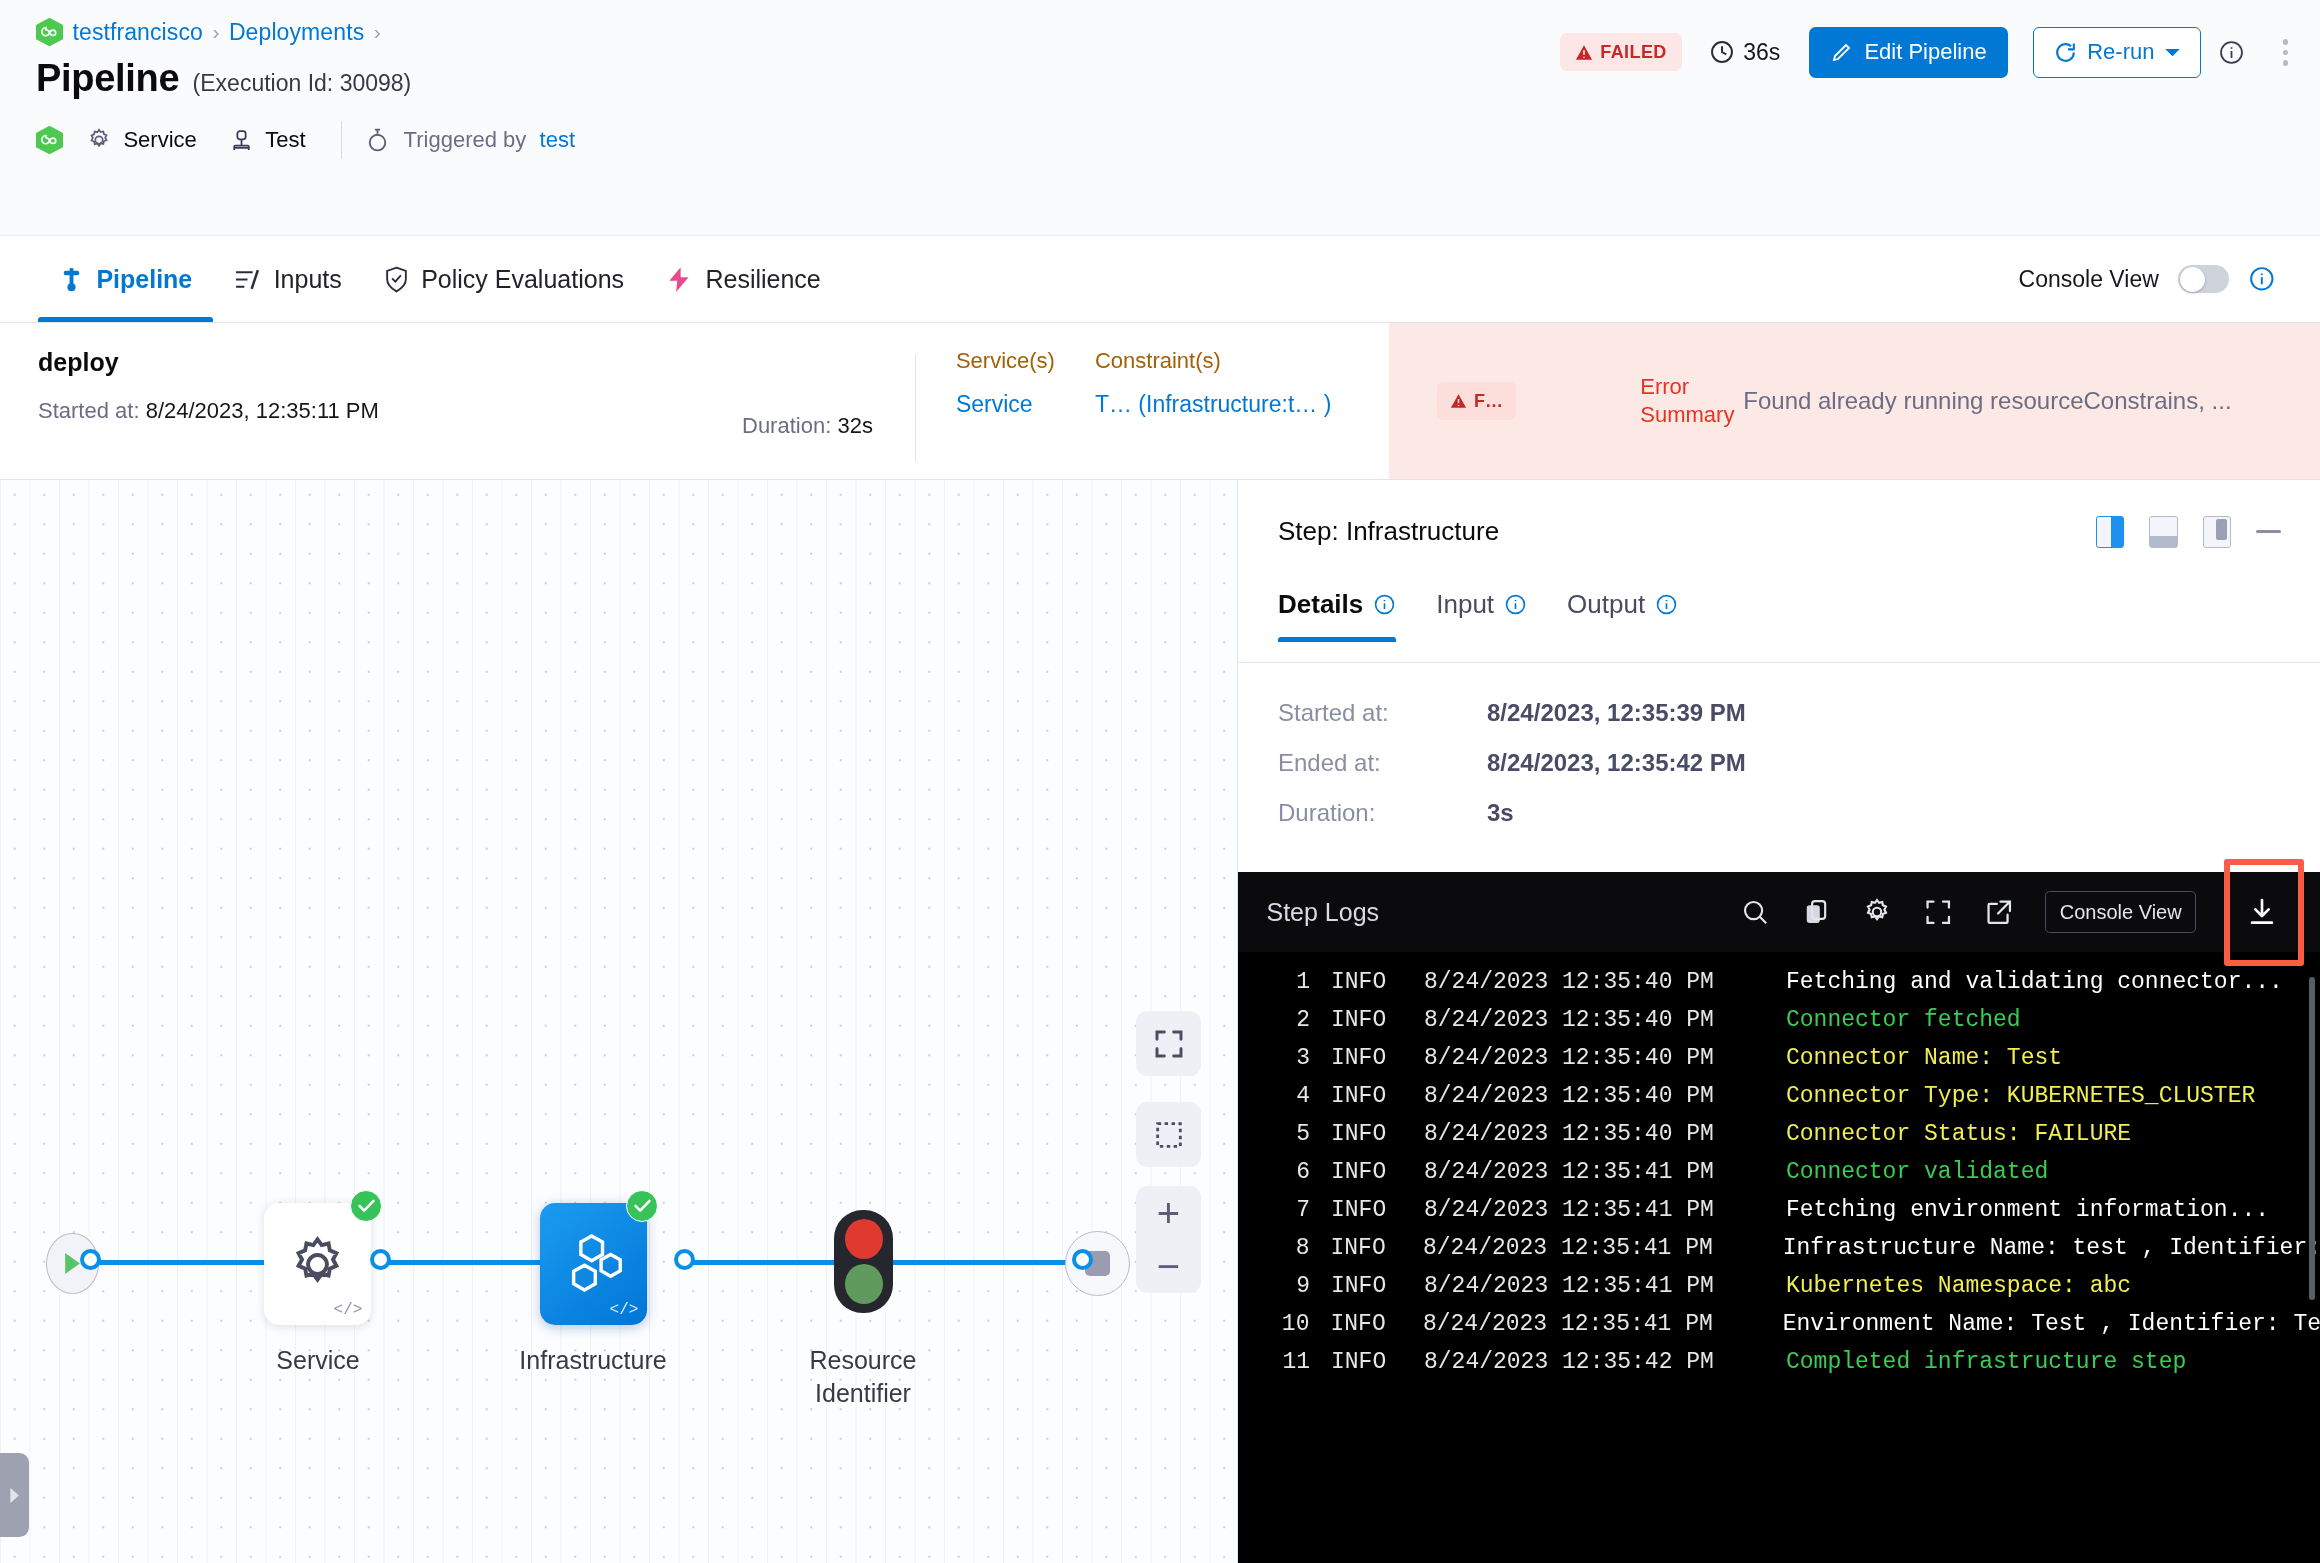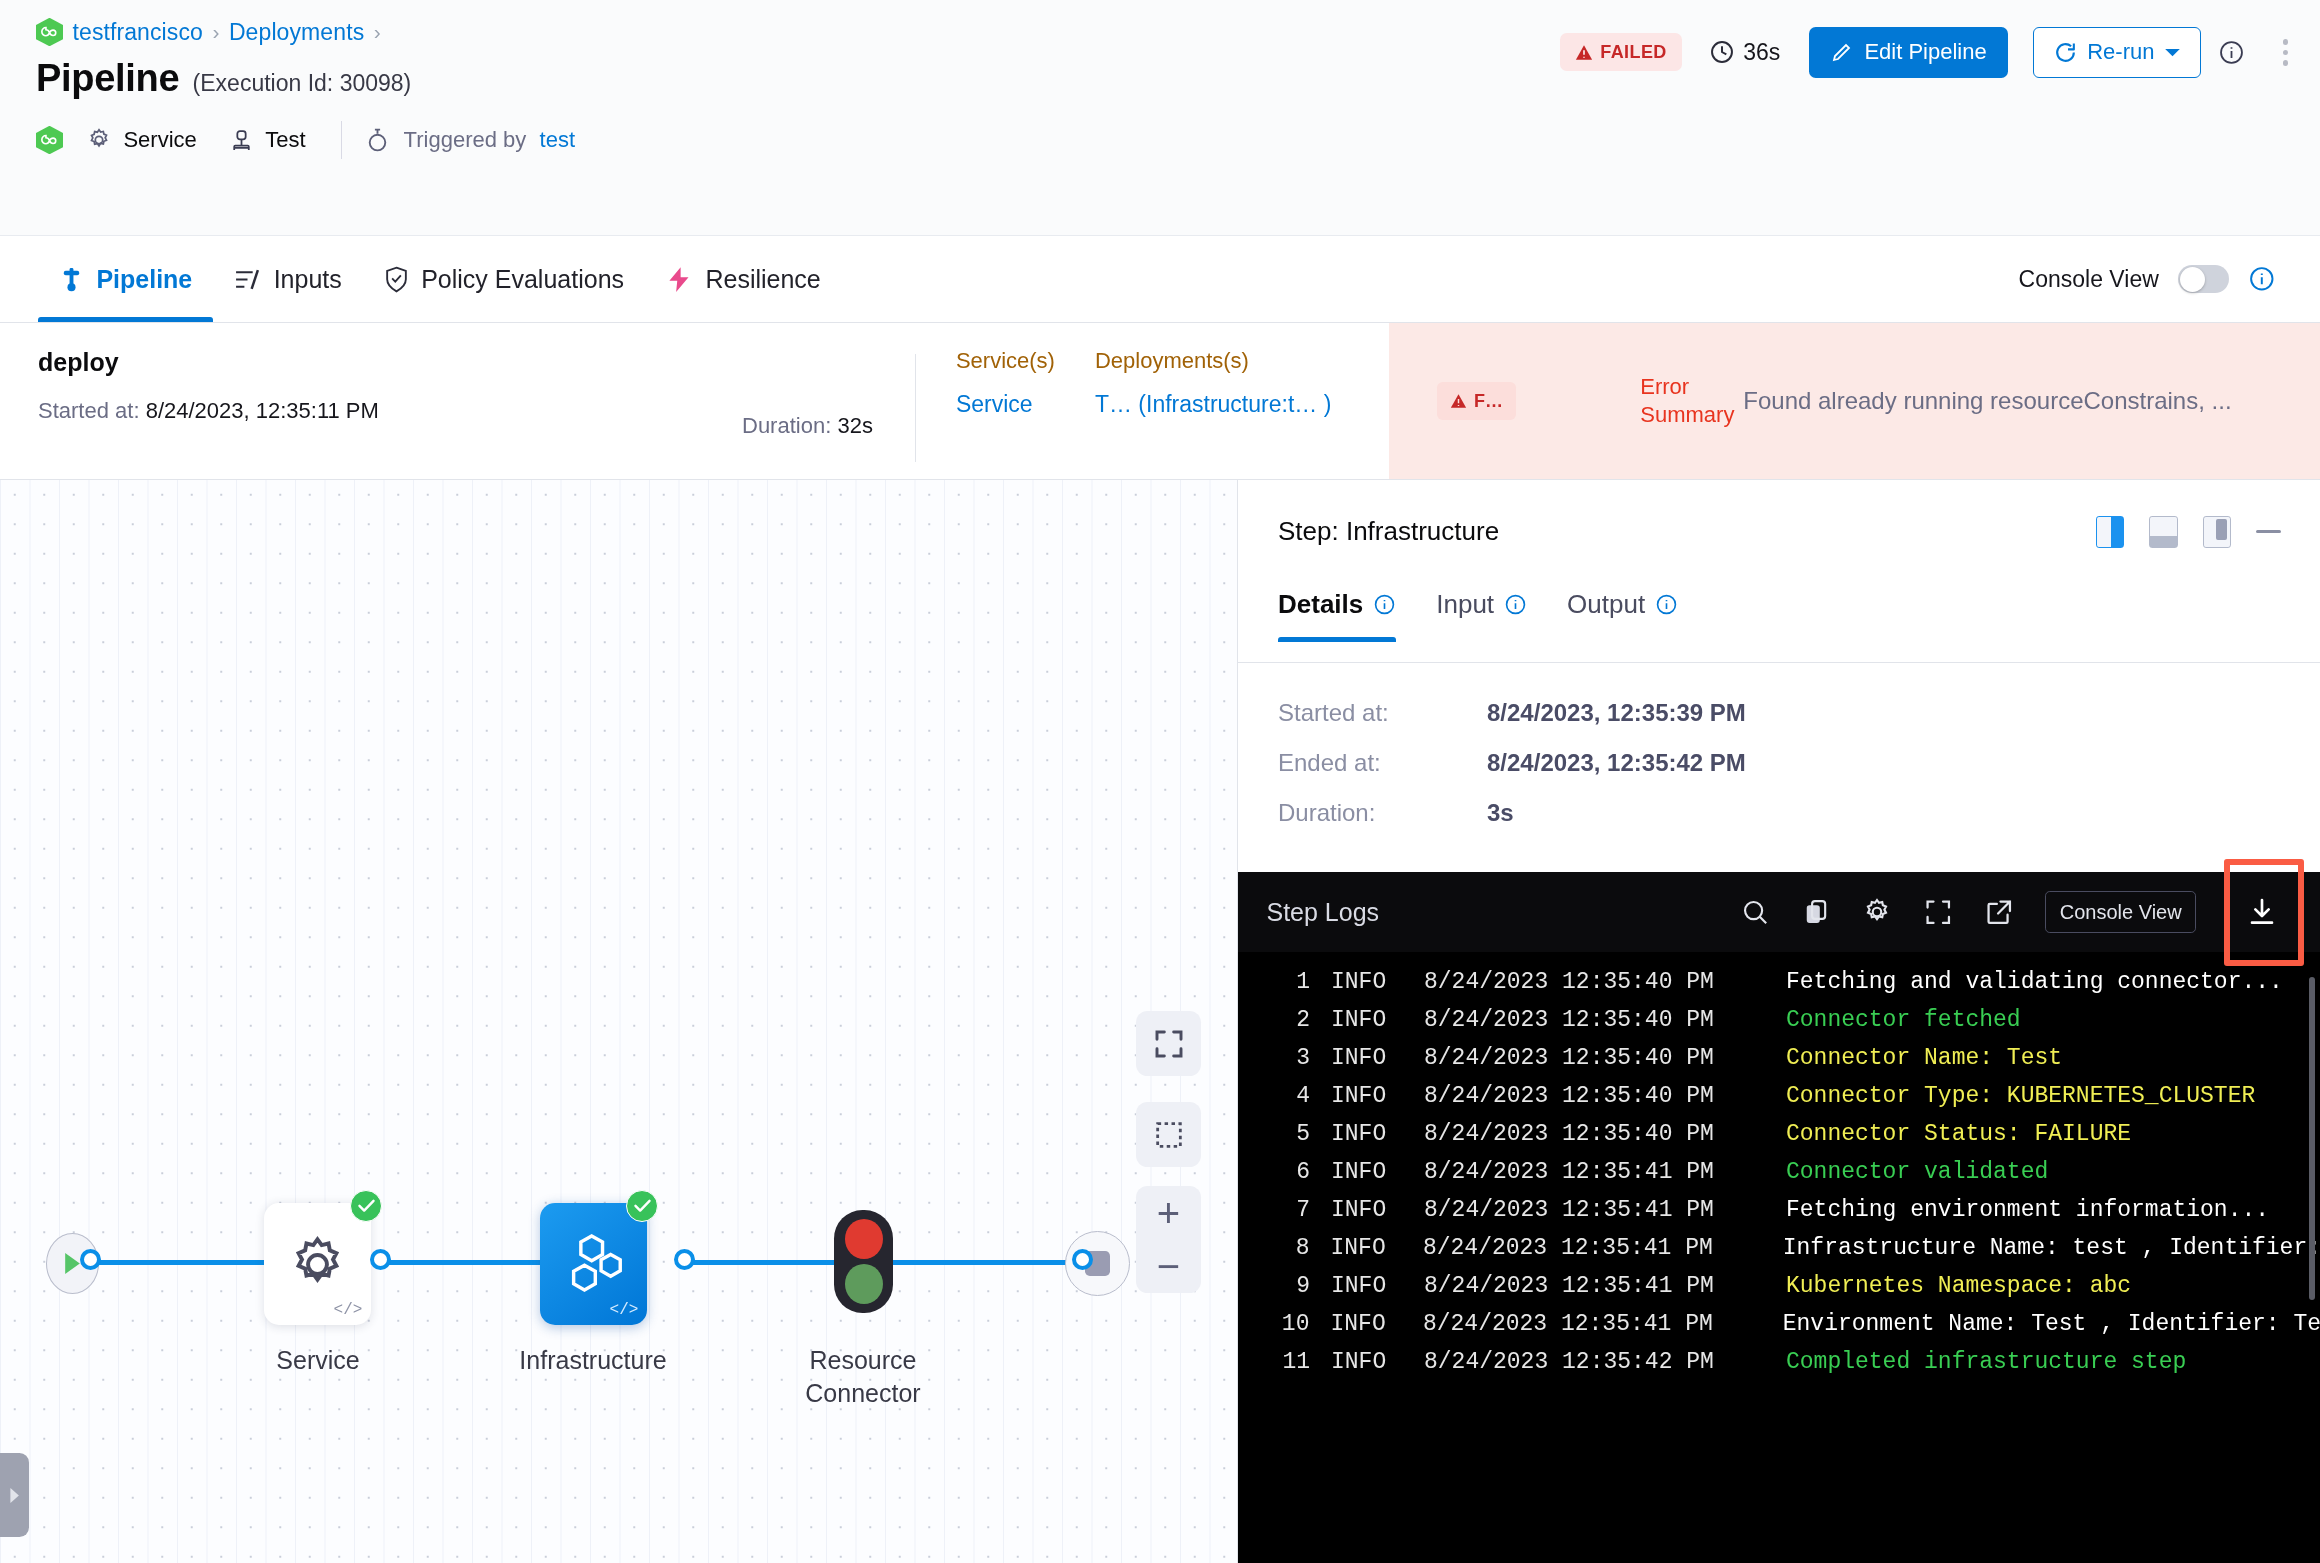--- a/index.html
+++ b/index.html
@@ -399,21 +399,21 @@
       <div class="stage-dur">
         <span>Duration:</span>
         <b>32s</b>
       </div>
       <div class="vline"></div>
       <div class="stage-col">
         <div class="hd">Service(s)</div>
         <div class="val">Service</div>
       </div>
       <div class="stage-col">
-        <div class="hd">Deployments(s)</div>
+        <div class="hd">Constraint(s)</div>
         <div class="val">T… (Infrastructure:t… )</div>
       </div>
     </div>
 
     <div class="stage-right">
       <span class="mini-failed">
         <span>
           <svg width="17" height="16" viewBox="0 0 20 18">
               <path d="M10 1l9 16H1z" fill="#c62828"></path>
               <path d="M10 6.5v5M10 13.6v1.2" stroke="#fcdedb" stroke-width="1.7"></path>
@@ -481,21 +481,21 @@
         </div>
         <div class="port" style="left:674px; top:769px;"></div>
         <div class="nodelabel" style="left:479px; top:864px;">Infrastructure</div>
 
         <div class="traffic" style="left:834px; top:730px;">
           <span class="lamp red"></span>
           <span class="lamp green"></span>
         </div>
         <div class="nodelabel" style="left:749px; top:864px;">
           <span>Resource</span><br>
-          <span>Connector</span>
+          <span>Identifier</span>
         </div>
 
         <div class="endnode">
             <span class="sq"></span>
           </div>
         <div class="port" style="left:1072px; top:769px;"></div>
 
         <div class="zoomctl single" style="top:531px;">
           <svg width="32" height="32" viewBox="0 0 24 24" fill="none" stroke="#4a4c60" stroke-width="2.2" stroke-linecap="round">
             <path d="M3 8.5V3h5.5M15.5 3H21v5.5M21 15.5V21h-5.5M8.5 21H3v-5.5"></path>

